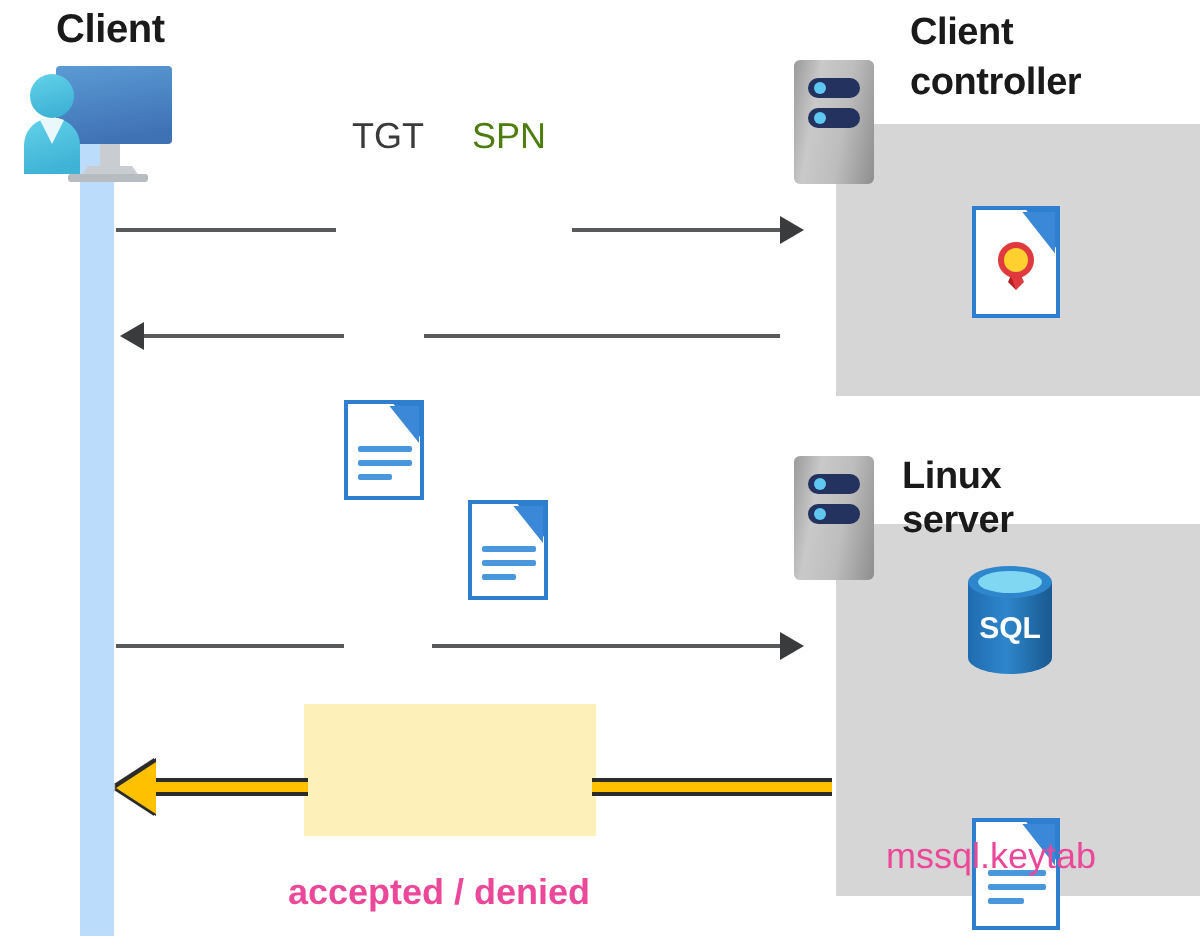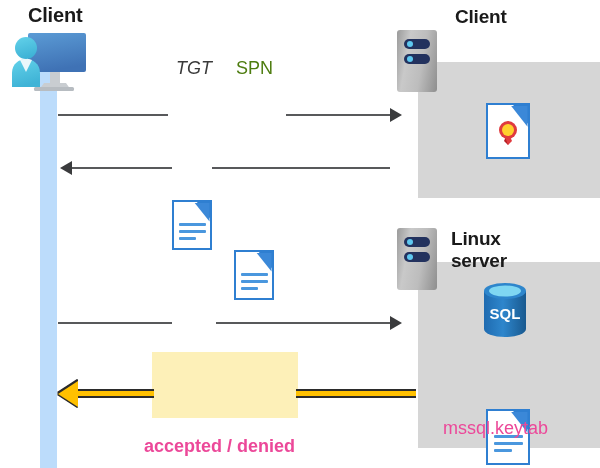--- a/index.html
+++ b/index.html
@@ -62,21 +62,21 @@
       border-top:2px solid #2b2b2b;border-bottom:2px solid #2b2b2b;box-sizing:border-box;}
   #gold-head{position:absolute;width:0;height:0;border-top:13px solid transparent;
       border-bottom:13px solid transparent;border-right:20px solid #ffc000;
       filter:drop-shadow(-1px 0 0 #2b2b2b) drop-shadow(0 -1.5px 0 #2b2b2b) drop-shadow(0 1.5px 0 #2b2b2b);}
 
   
   #highlight{left:152px;top:352px;width:146px;height:66px;background:#fdf0b8;}
 
   
   .cap{color:#ec4899;}
-  #tgt-label{left:176px;top:58px;font-size:18px;color:#3a3a3a;font-style:italic;}
+  #tgt-label{left:176px;top:58px;font-size:18px;color:#3a3a3a;}
   #spn-label{left:236px;top:58px;font-size:18px;color:#4d7c0f;}
   #accepted-denied{left:144px;top:436px;font-size:18px;font-weight:bold;}
   #keytab-label{left:443px;top:418px;font-size:18px;}
 </style>
 </head>
 <body>
 
 <div class="stage">
 
   <div class="abs panel" id="dc-panel"></div>
@@ -107,20 +107,21 @@
       <path d="M6 46 c0-9 7-14 14-14 c7 0 14 5 14 14 v14 h-28 z" fill="url(#perGrad)"></path>
 
       <path d="M14 33 l6 12 l6-12 l-3-1 h-6 z" fill="#eaf7fb"></path>
 
       <circle cx="20" cy="21" r="11" fill="url(#perGrad)"></circle>
     </svg>
   </div>
 
   <div class="abs title" id="dc-title">
     <div>Client</div>
+    <div>controller</div>
   </div>
   <div class="abs server" id="dc-server">
     <div class="slot s1"></div>
       <div class="slot s2"></div>
   </div>
 
   <div class="abs doc" style="left:486px;top:103px;width:44px;height:56px;">
     <div class="page"></div>
       <div class="fold"></div>
       <div class="fold2"></div>

